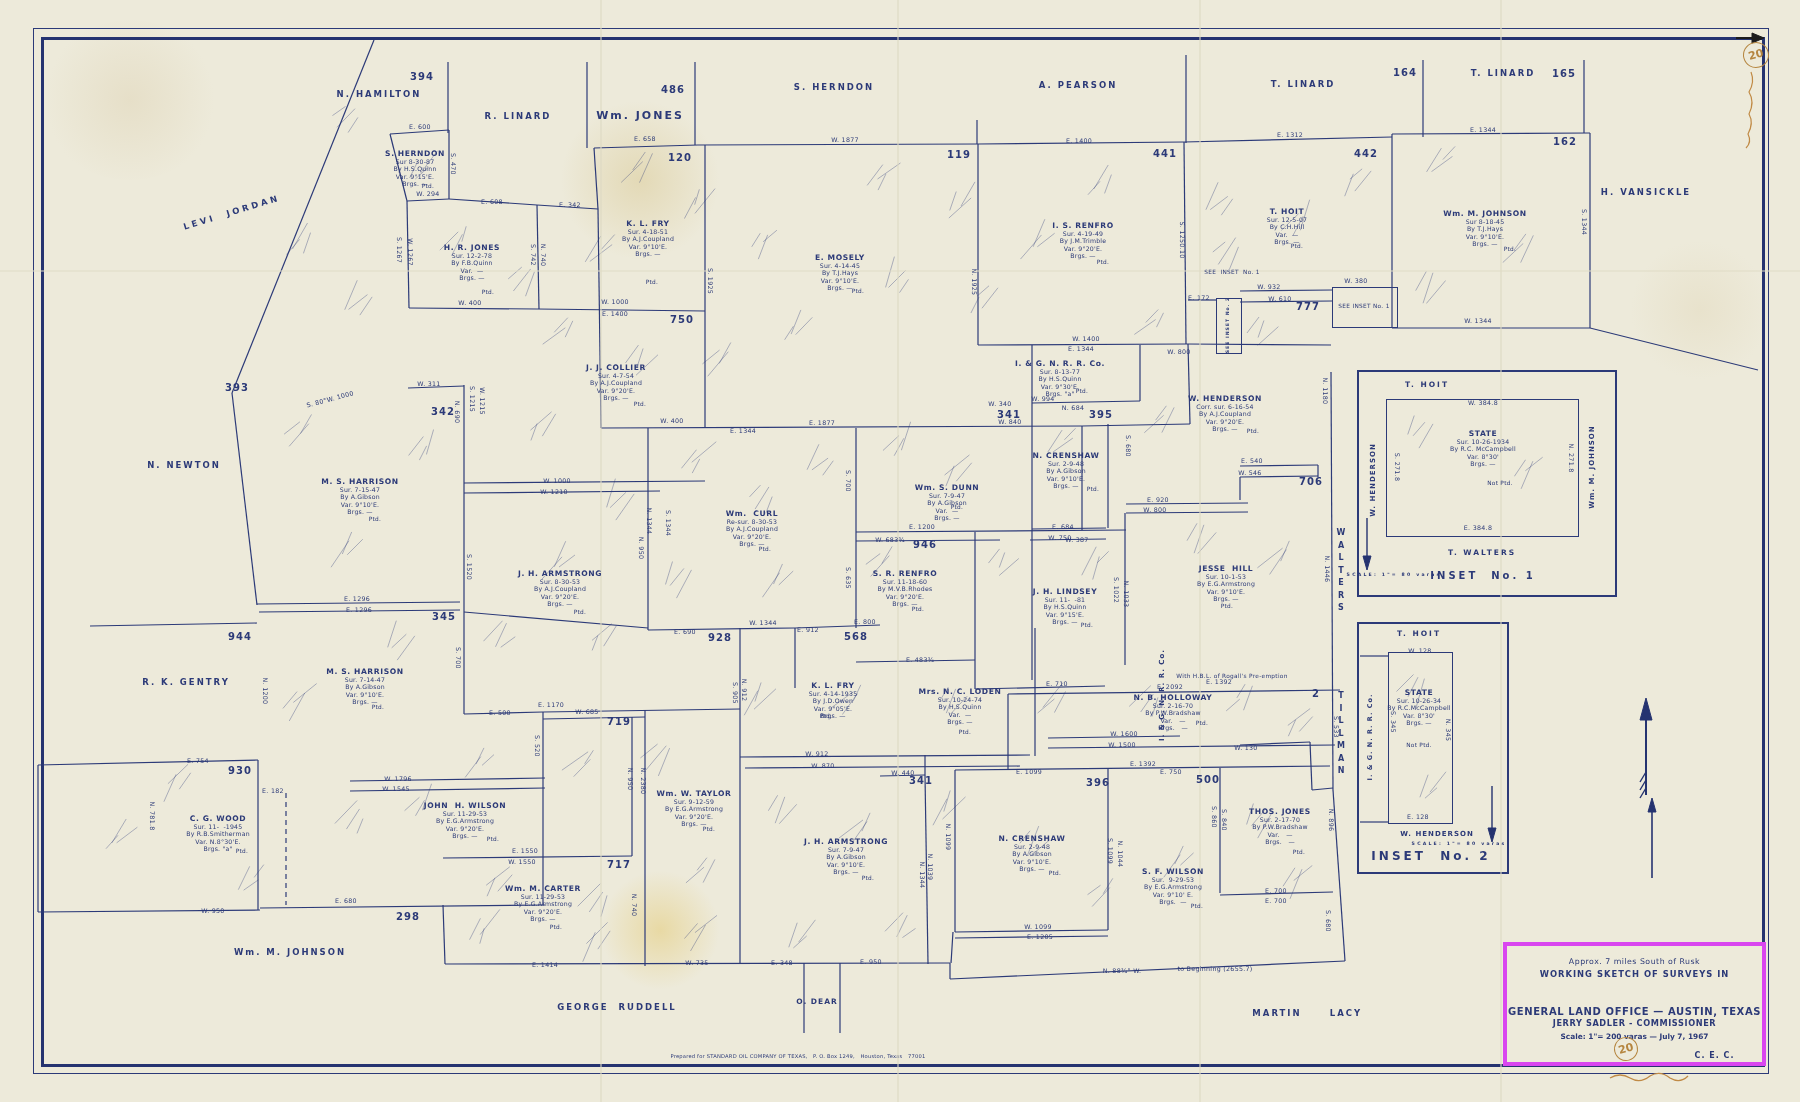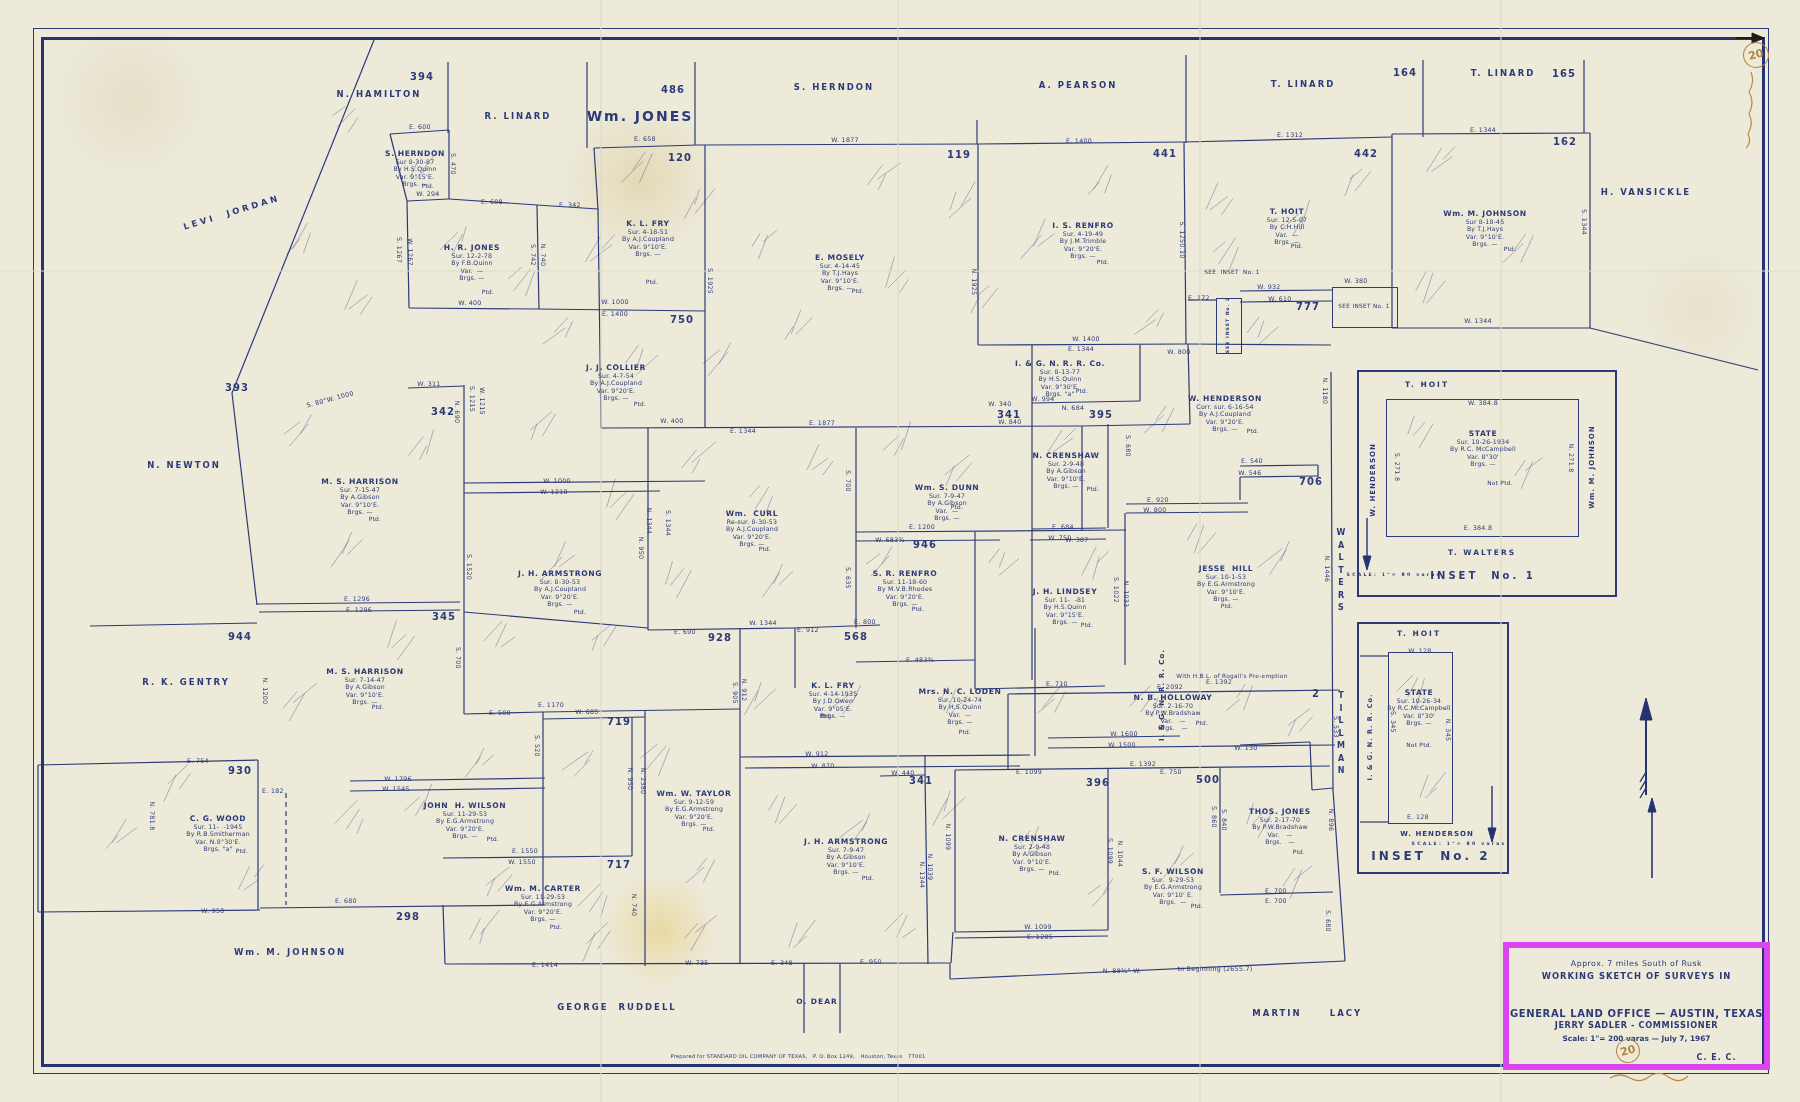--- a/index.html
+++ b/index.html
@@ -14,21 +14,21 @@
   .t{position:absolute;white-space:pre;text-align:center;transform:translate(-50%,-50%);line-height:1.15;}
   .blk{position:absolute;transform:translate(-50%,-50%);text-align:center;white-space:pre;}
   .blk .bn{font-size:7.6px;font-weight:bold;letter-spacing:.6px;}
   .blk .bl{font-size:6.2px;letter-spacing:.2px;line-height:7.3px;}
   .num{font-size:10px;font-weight:bold;letter-spacing:1px;}
   .edge{font-size:8.5px;font-weight:bold;letter-spacing:2.2px;}
   .meas{font-size:6.3px;letter-spacing:.3px;}
   .note{font-size:5.8px;letter-spacing:.3px;}
   .vstack{font-size:8px;font-weight:bold;letter-spacing:0;line-height:12.5px;}
   .box{position:absolute;border:1.6px solid #2c3a78;}
-  #titleblock{position:absolute;left:1503px;top:942px;width:255px;height:116px;border:6px solid #d946ef;text-align:center;}
+  #titleblock{position:absolute;left:1503px;top:942px;width:255px;height:116px;border:4px solid #d946ef;text-align:center;}
   #titleblock div{position:absolute;left:0;width:100%;}
   .circ20{position:absolute;width:24px;height:24px;border:1.6px solid #b5853f;border-radius:50%;
           color:#b5853f;font-size:11px;font-weight:bold;text-align:center;line-height:24px;
           transform:translate(-50%,-50%) rotate(-15deg);}
   .hand{stroke:#c08a45;fill:none;}
 </style>
 </head>
 <body>
 
 <div id="sheet">
@@ -475,21 +475,21 @@
     <div class="box" style="left: 1386px; top: 399px; width: 191px; height: 136px; border-width: 1.2px;"></div>
     <div class="box" style="left: 1357px; top: 622px; width: 148px; height: 248px; border-width: 2.6px;"></div>
     <div class="box" style="left: 1388px; top: 652px; width: 63px; height: 170px; border-width: 1.2px;"></div>
     <div class="crease-v" style="left: 600px;"></div>
     <div class="crease-v" style="left: 897px;"></div>
     <div class="crease-v" style="left: 1199px;"></div>
     <div class="crease-v" style="left: 1500px;"></div>
     <div class="crease-h" style="top: 270px;"></div>
     <div class="t edge" style="left: 379px; top: 95px; font-size: 8.5px; letter-spacing: 2px;">N. HAMILTON</div>
     <div class="t edge" style="left: 518px; top: 117px; font-size: 8.5px; letter-spacing: 2px;">R. LINARD</div>
-    <div class="t edge" style="left: 640px; top: 116px; font-size: 14px; letter-spacing: 2px;">Wm. JONES</div>
+    <div class="t edge" style="left: 640px; top: 116px; font-size: 11px; letter-spacing: 2px;">Wm. JONES</div>
     <div class="t edge" style="left: 834px; top: 88px; font-size: 8.5px; letter-spacing: 2px;">S. HERNDON</div>
     <div class="t edge" style="left: 1078px; top: 86px; font-size: 8.5px; letter-spacing: 2px;">A. PEARSON</div>
     <div class="t edge" style="left: 1303px; top: 85px; font-size: 8.5px; letter-spacing: 2px;">T. LINARD</div>
     <div class="t edge" style="left: 1503px; top: 74px; font-size: 8.5px; letter-spacing: 2px;">T. LINARD</div>
     <div class="t edge" style="left: 1646px; top: 193px; font-size: 8.5px; letter-spacing: 2px;">H. VANSICKLE</div>
     <div class="t edge" style="left: 232px; top: 213px; font-size: 8.5px; letter-spacing: 3px; transform: translate(-50%, -50%) rotate(-17deg);">LEVI  JORDAN</div>
     <div class="t edge" style="left: 184px; top: 466px; font-size: 8.5px; letter-spacing: 2px;">N. NEWTON</div>
     <div class="t edge" style="left: 186px; top: 683px; font-size: 8.5px; letter-spacing: 2px;">R. K. GENTRY</div>
     <div class="t edge" style="left: 290px; top: 953px; font-size: 8.5px; letter-spacing: 2px;">Wm. M. JOHNSON</div>
     <div class="t edge" style="left: 617px; top: 1008px; font-size: 8.5px; letter-spacing: 2px;">GEORGE  RUDDELL</div>

